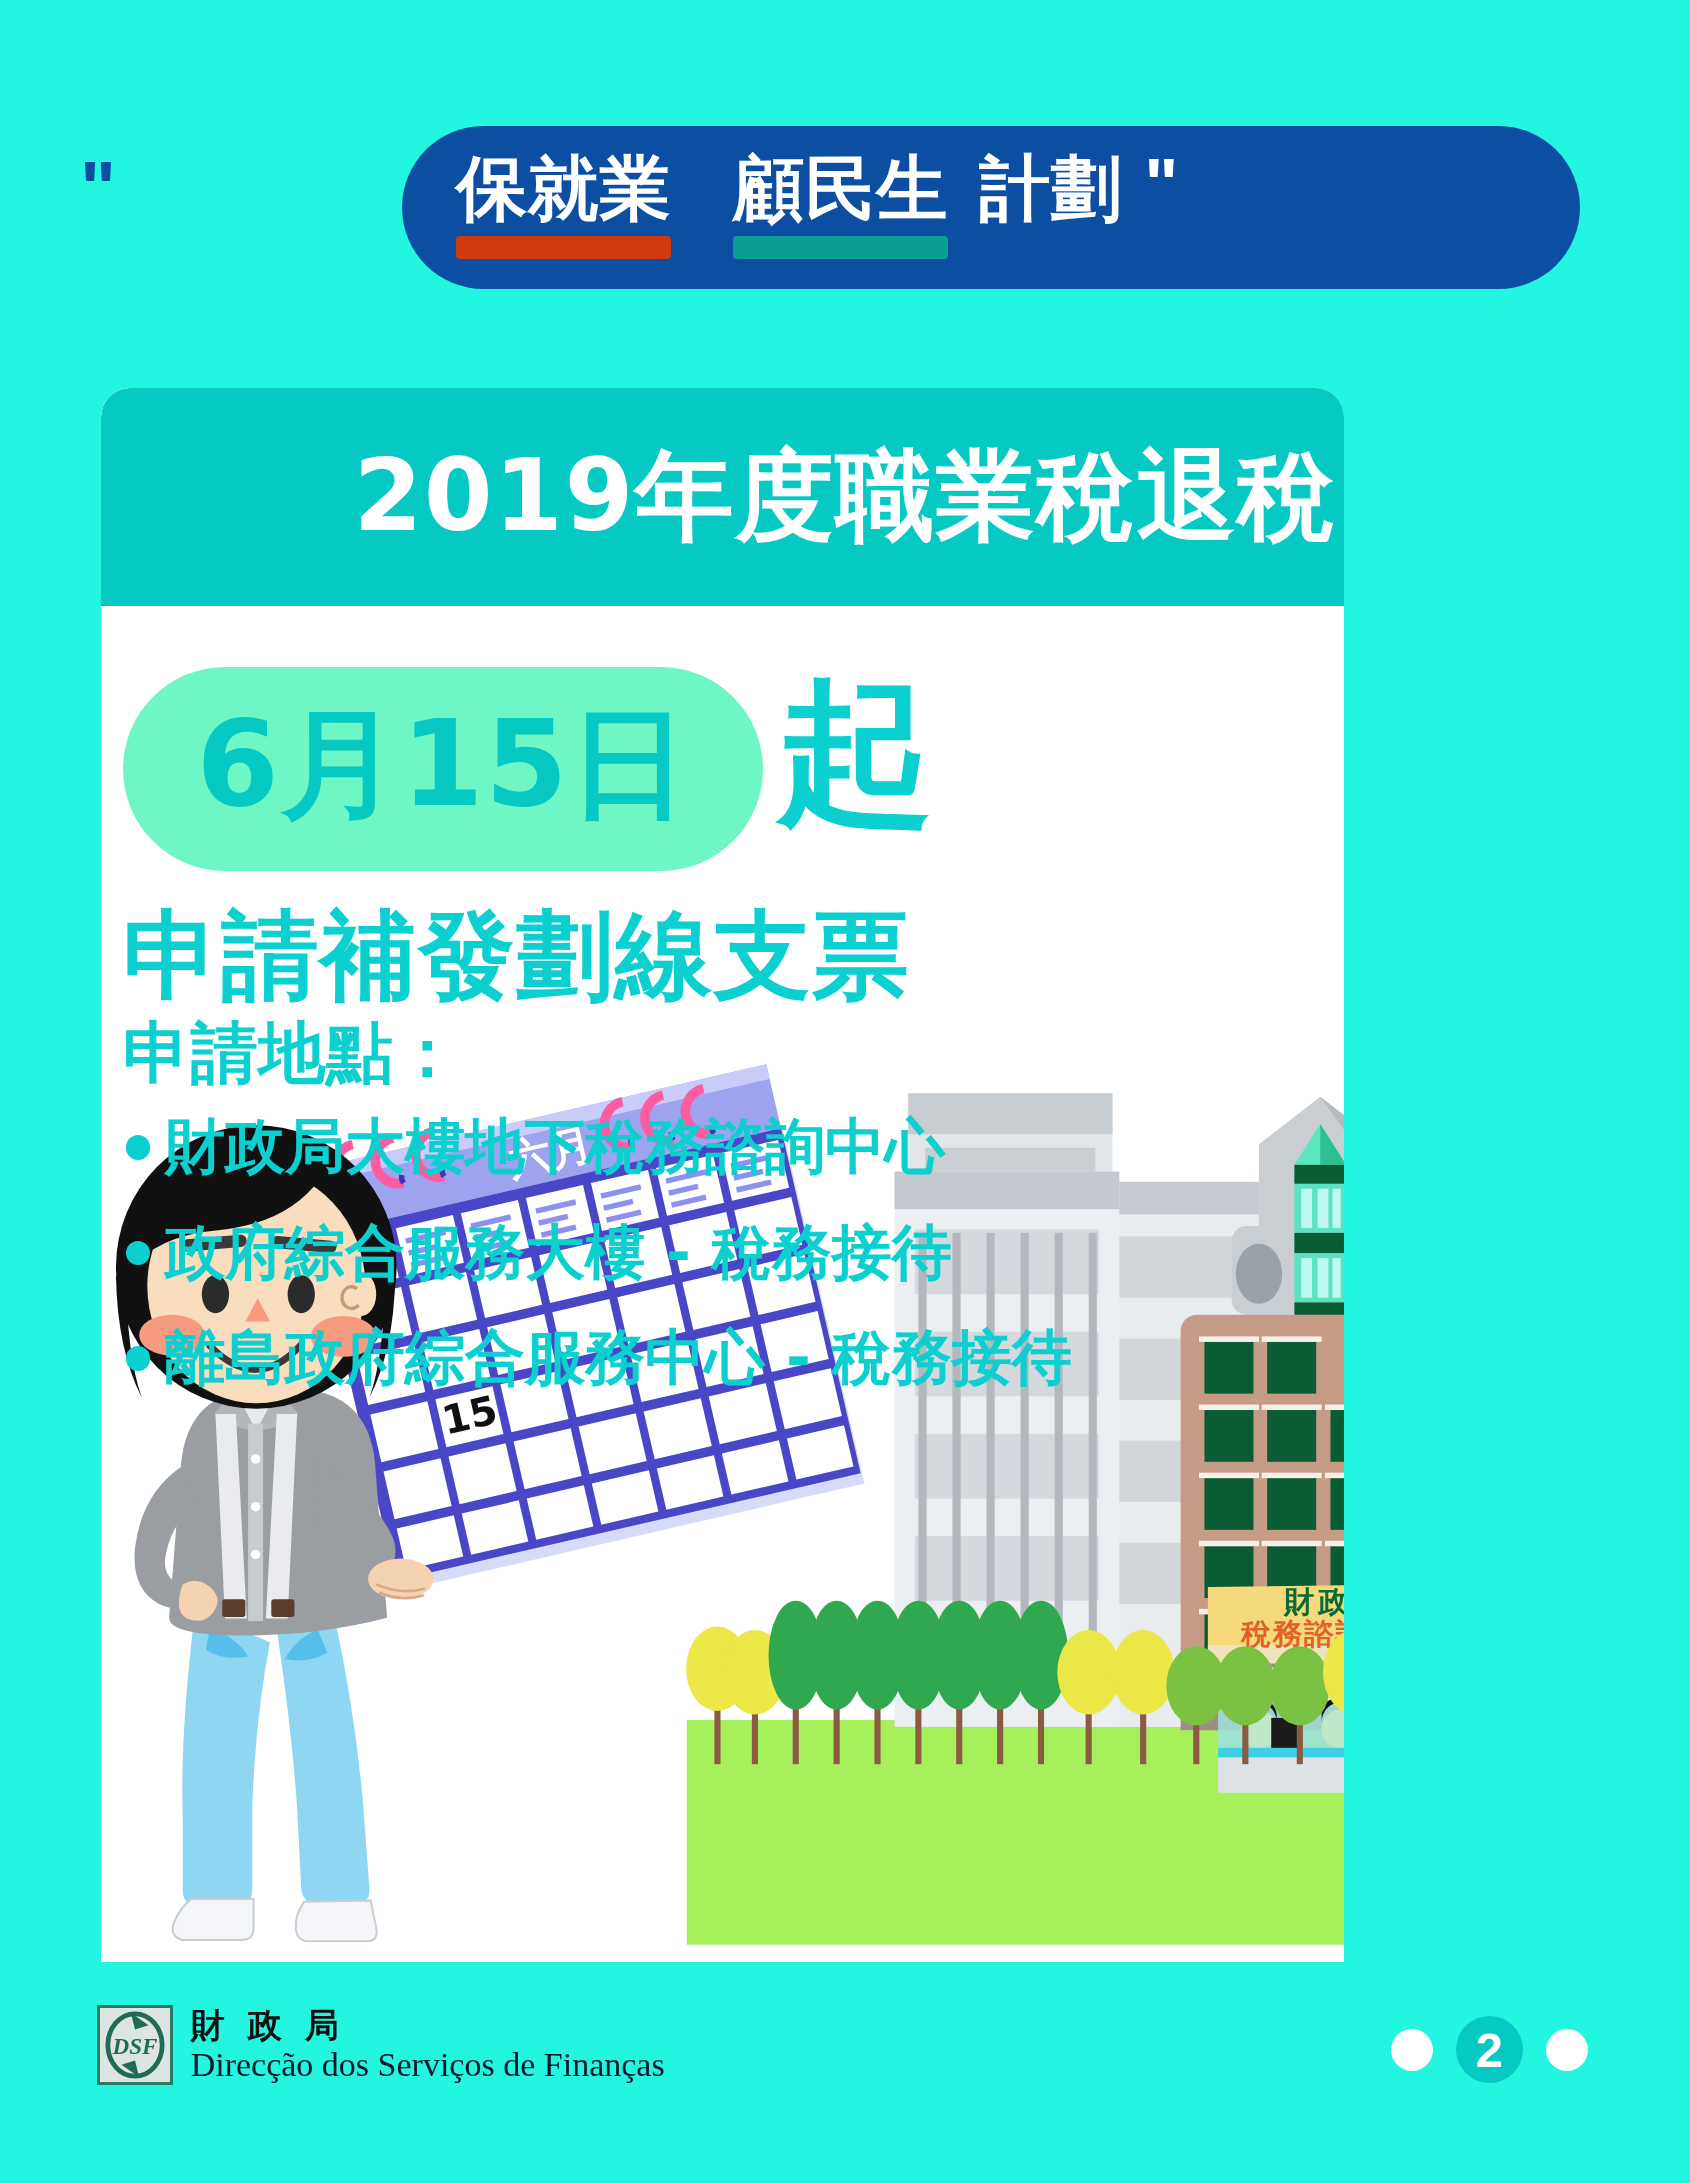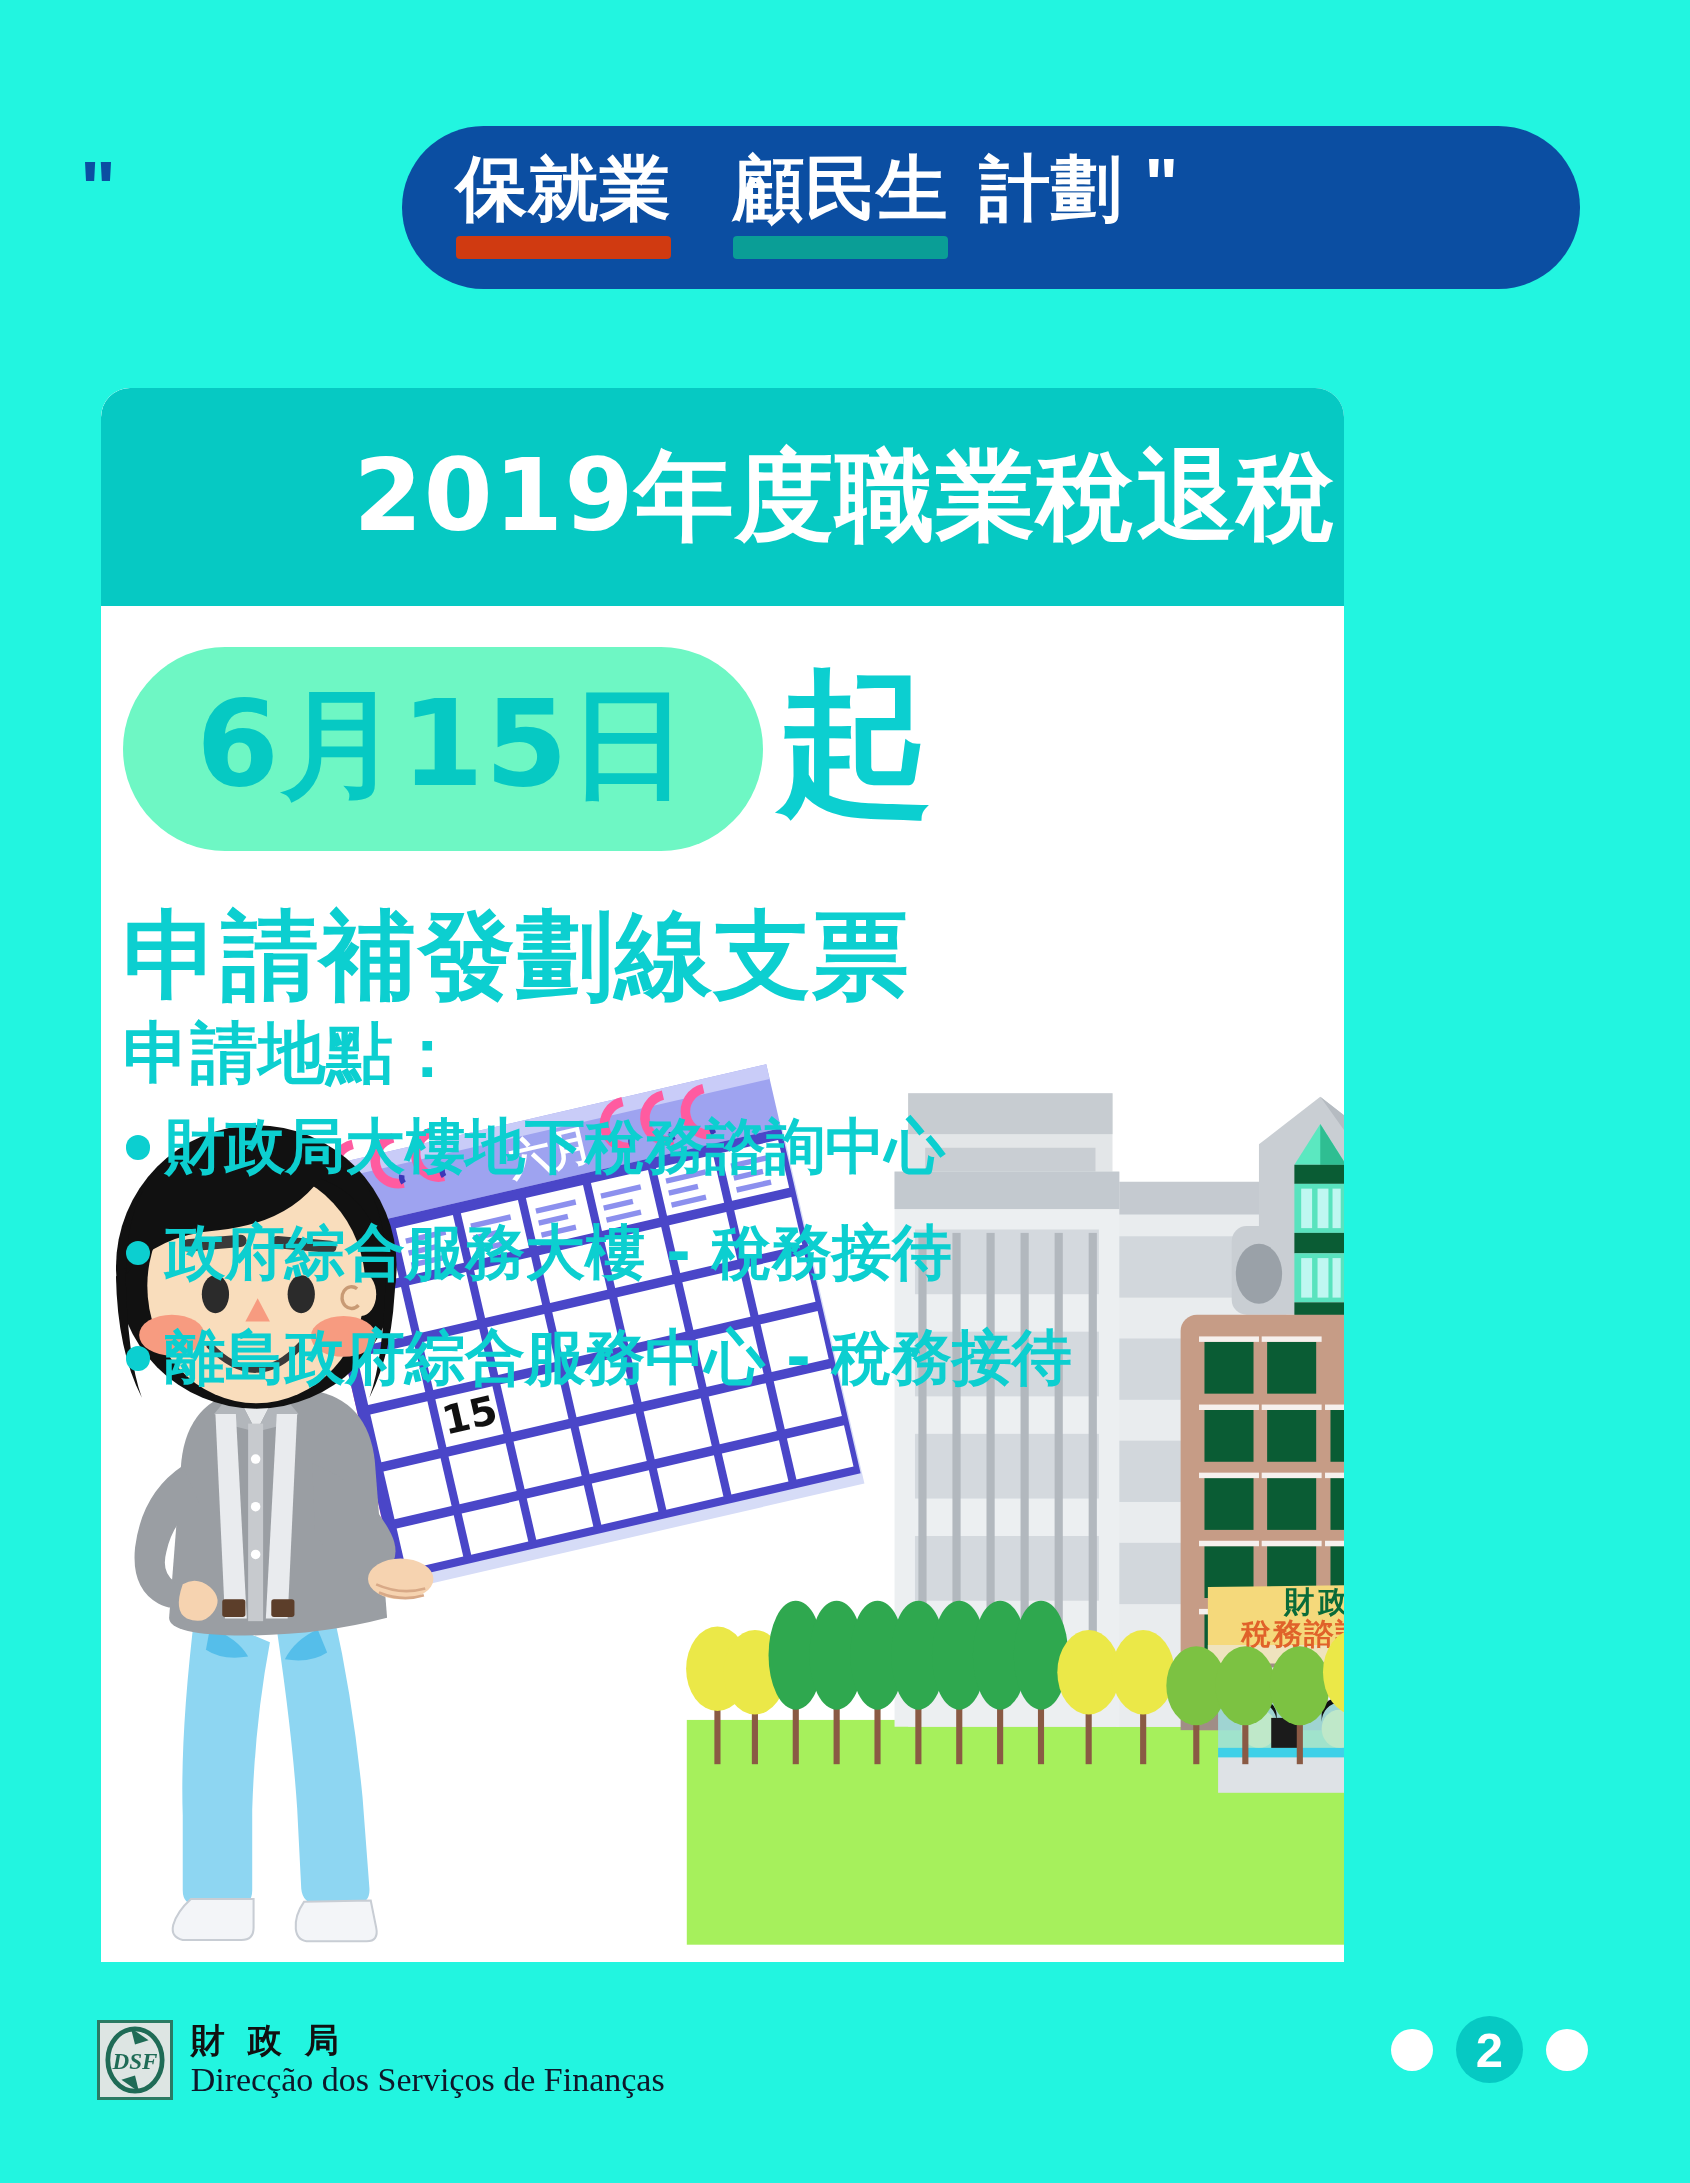--- a/index.html
+++ b/index.html
@@ -75,21 +75,21 @@
 
   
   .date-row {
     position:absolute; left:22px; top:259px;
     display:flex; align-items:center; gap:13.6px;
   }
   .date-pill {
     background:#6EF7C4; border-radius:102px;
     padding:11px 48px 17.7px 48px;
     display:flex; align-items:center; justify-content:center;
-    min-width:640px; height:204px;
+    min-width:640px; height:204px;margin-top:20px;
   }
   .date-pill .t {
     color:#06C9C3; font-size:119px; font-weight:bold; letter-spacing:1.4px;
     font-family:"DejaVu Sans", sans-serif;
   }
   .qi {
     color:#0CCFD0; font-size:157px; font-weight:bold; line-height:1;
     margin-top:-12.3px;
     font-family:"DejaVu Sans", sans-serif;
   }
@@ -119,21 +119,21 @@
   }
 
   
   .illus { position:absolute; left:0; top:0; width:1489px; height:1574px; pointer-events:none; }
 
   
   .footer {
     position:absolute; left:0; top:1976px; width:1690px; height:208px;
   }
   .logo-wrap {
-    position:absolute; left:49px; top:44px;
+    position:absolute; left:49px; top:29px;
     display:flex; align-items:center; gap:17.7px;padding-left:48px;
   }
   .logo-box {
     width:76px; height:80px; background:#DDE5E3;
     border:3.4px solid #2A7A63;
     display:flex; align-items:center; justify-content:center;
   }
   .logo-text { display:flex; flex-direction:column; }
   .logo-cn {
     font-size:34px; font-weight:bold; color:#111; letter-spacing:23px;

